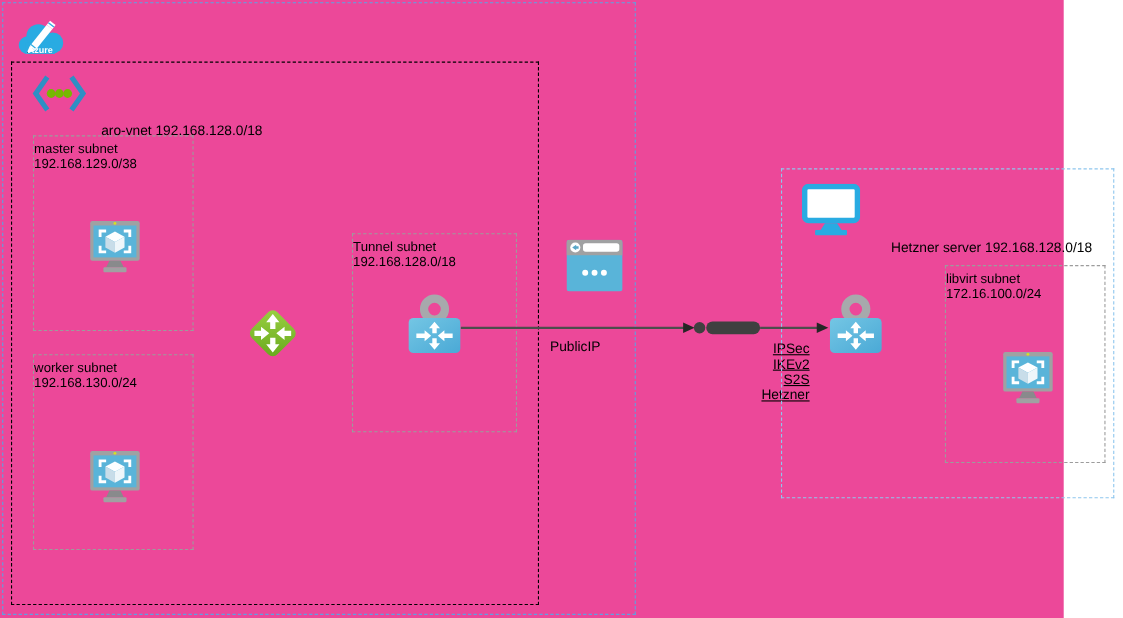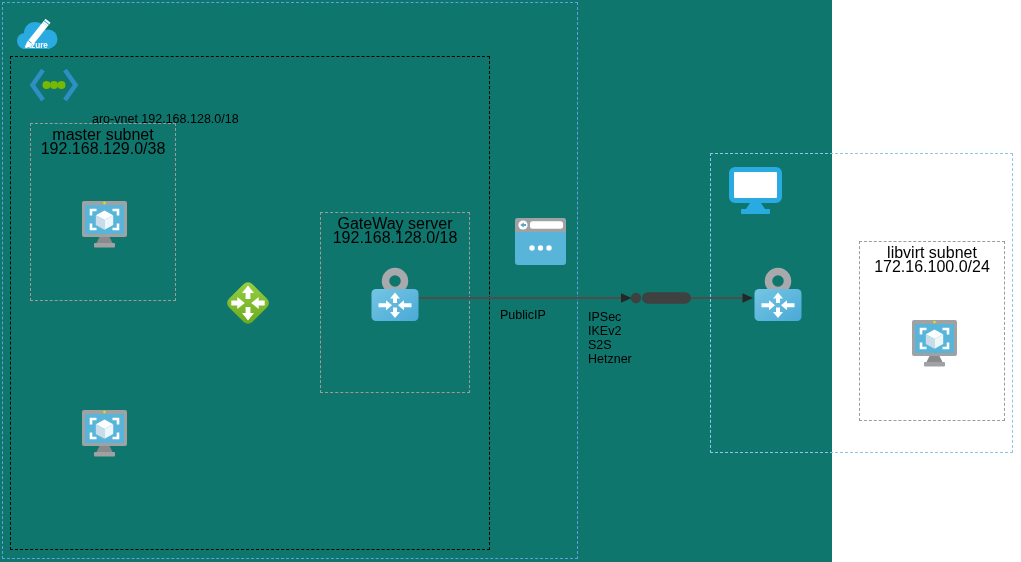--- a/index.html
+++ b/index.html
@@ -1,31 +1,31 @@
 <!DOCTYPE html>
 <html><head>
 <meta charset="utf-8">
 <style>
   * { box-sizing: border-box; margin: 0; padding: 0; }
   html, body { width: 1021px; height: 562px; background: #ffffff; overflow: hidden; }
   body { font-family: "Liberation Sans", sans-serif; color: #000; }
-  #canvas { position: relative; width: 832px; height: 562px; background: #0f766e; }
+  #canvas { position: relative; width: 967px; height: 562px; background: #ec4899; }
   .abs { position: absolute; }
   .outer-box { left: 2px; top: 2px; width: 576px; height: 557px; border: 1px dashed #5da2e2; }
   .vnet-box  { left: 10px; top: 56px; width: 480px; height: 494px; border: 1px dashed #000; }
   .subnet-box { border: 1px dashed #9c9c9c; }
   .master-box  { left: 30px;  top: 123px; width: 146px; height: 178px; }
   .worker-box  { left: 30px;  top: 322px; width: 146px; height: 178px; }
   .gateway-box { left: 320px; top: 212px; width: 150px; height: 181px; }
   .libvirt-box { left: 859px; top: 241px; width: 146px; height: 180px; }
   .hetzner-box { left: 710px; top: 153px; width: 303px; height: 300px; border: 1px dashed #8ec6ee; }
-  .box-label { font-size: 16px; line-height: 14px; text-align: center; padding-top: 4px; }
+  .box-label { font-size: 12px; line-height: 14px; text-align: left; padding-top: 4px; }
   .free-label { font-size: 12.5px; line-height: 14px; white-space: nowrap; margin-top: 32px; }
   .center-label { text-align: left; }
-  .tunnel-label { left: 588px; top: 310px; width: 96px; font-size: 12.5px; line-height: 14px; text-align: left; }
+  .tunnel-label { left: 640px; top: 310px; width: 96px; font-size: 12.5px; line-height: 14px; text-align: right; text-decoration: underline; }
   .publicip-label { left: 500px; top: 276px; width: 82px; }
   .vnet-title { left: 92px; top: 80px; }
   .hetzner-title { left: 810px; top: 186px; }
   svg.icon { display: block; }
   #connector-layer { left: 0; top: 0; width: 1021px; height: 562px; pointer-events: none; }
   #icon-defs { position: absolute; width: 0; height: 0; overflow: hidden; }
 </style>
 </head>
 <body>
 
@@ -140,31 +140,37 @@
   <div class="abs subnet-box master-box">
     <div class="box-label">
       <div>master subnet</div>
       <div>192.168.129.0/38</div>
     </div>
   </div>
   <svg class="abs icon" style="left:81px; top:199px;" width="47" height="50">
       <use href="#sym-vm"></use>
     </svg>
 
+  <div class="abs subnet-box worker-box">
+    <div class="box-label">
+      <div>worker subnet</div>
+      <div>192.168.130.0/24</div>
+    </div>
+  </div>
   <svg class="abs icon" style="left:81px; top:408px;" width="47" height="50">
       <use href="#sym-vm"></use>
     </svg>
 
   <svg class="abs icon" style="left:224px; top:277px;" width="48" height="53">
       <use href="#sym-router"></use>
     </svg>
 
   <div class="abs subnet-box gateway-box">
     <div class="box-label">
-      <div>GateWay server</div>
+      <div>Tunnel subnet</div>
       <div>192.168.128.0/18</div>
     </div>
   </div>
   <svg class="abs icon" style="left:371px; top:267px;" width="48" height="55">
       <use href="#sym-lock"></use>
     </svg>
 
   <svg class="abs icon" style="left:515px; top:218px;" width="51" height="47">
       <use href="#sym-publicip"></use>
     </svg>
@@ -182,20 +188,21 @@
     <div>IPSec</div>
     <div>IKEv2</div>
     <div>S2S</div>
     <div>Hetzner</div>
   </div>
 
   <div class="abs hetzner-box"></div>
   <svg class="abs icon" style="left:729px; top:167px;" width="53" height="47">
       <use href="#sym-monitor"></use>
     </svg>
+  <div class="abs free-label hetzner-title">Hetzner server 192.168.128.0/18</div>
   <svg class="abs icon" style="left:754px; top:267px;" width="48" height="55">
       <use href="#sym-lock"></use>
     </svg>
 
   <div class="abs subnet-box libvirt-box">
     <div class="box-label">
       <div>libvirt subnet</div>
       <div>172.16.100.0/24</div>
     </div>
   </div>

